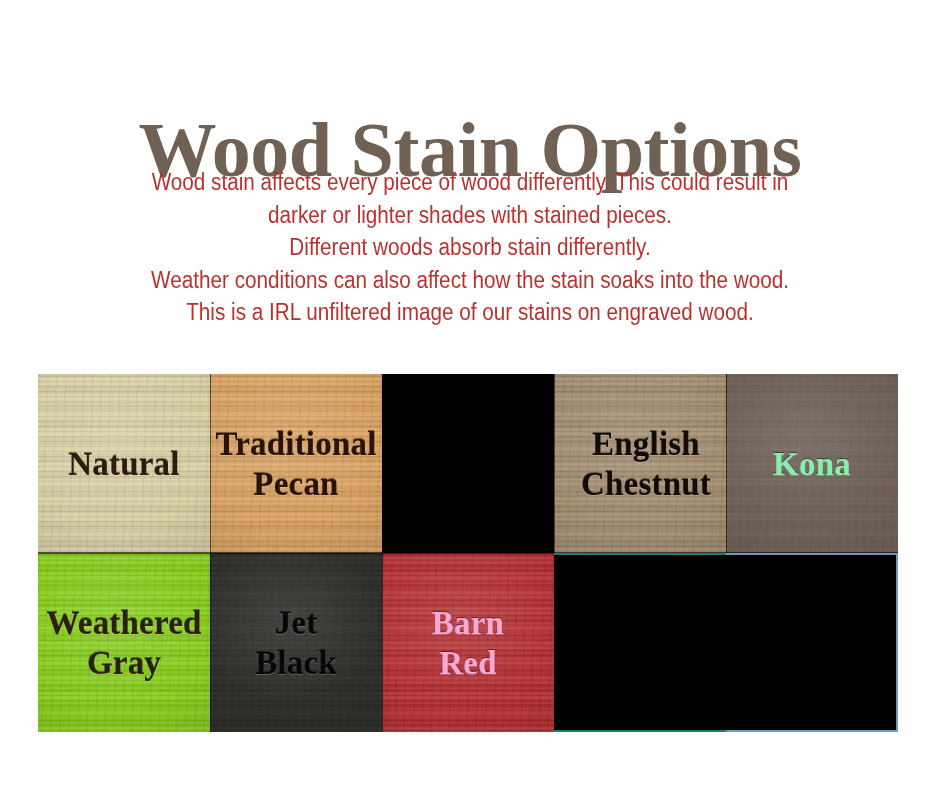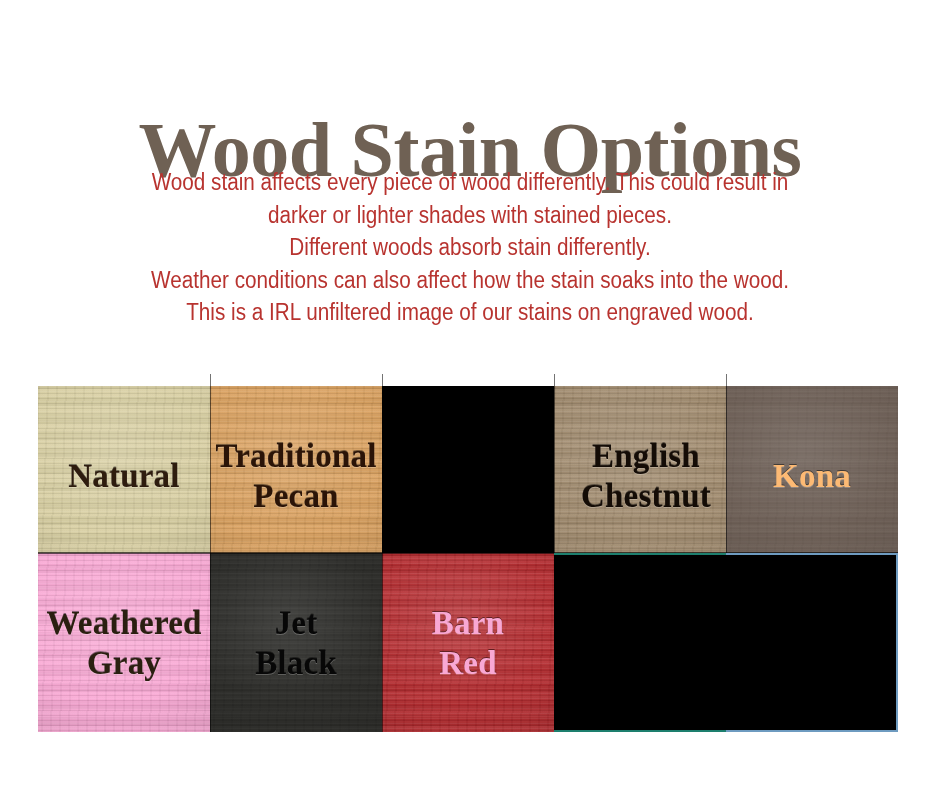--- a/index.html
+++ b/index.html
@@ -66,21 +66,21 @@
     width: 860px;
     height: 358px;
   }
   .board-row {
     position: absolute;
     left: 0;
     width: 860px;
     height: 179px;
     display: flex;
   }
-  .board-row.row-top    { top: 12px; }
+  .board-row.row-top    { top: 0; }
   .board-row.row-bottom { top: 179px; }
 
   .swatch {
     position: relative;
     flex: 1 1 0;
     height: 100%;
     overflow: hidden;
     display: flex;
     align-items: center;
     justify-content: center;
@@ -232,28 +232,28 @@
       <div class="swatch" style="background-color: rgb(160, 138, 109);">
         <span class="grain"></span>
         <span class="shade"></span>
         <span class="label" style="color: rgb(20, 12, 6); margin-left: 12px;">English
 Chestnut</span>
       </div>
 
       <div class="swatch is-dark" style="background-color: rgb(109, 95, 86);">
         <span class="grain"></span>
         <span class="shade"></span>
-        <span class="label" style="color: #fdba74;">Kona</span>
+        <span class="label" style="color: #86efac;">Kona</span>
       </div>
 
     </div>
 
     <div class="board-row row-bottom">
 
-      <div class="swatch" style="background-color: #f9a8d4;">
+      <div class="swatch" style="background-color: #84cc16;">
         <span class="grain"></span>
         <span class="shade"></span>
         <span class="label" style="color: rgb(42, 31, 16);">Weathered
 Gray</span>
       </div>
 
       <div class="swatch is-dark" style="background-color: rgb(43, 43, 40);">
         <span class="grain"></span>
         <span class="shade"></span>
         <span class="label" style="color: rgb(7, 7, 7);">Jet

